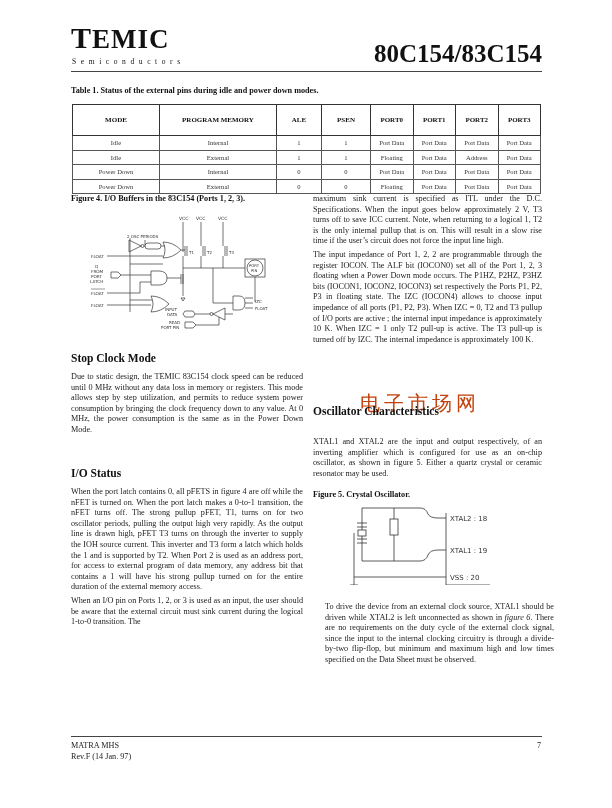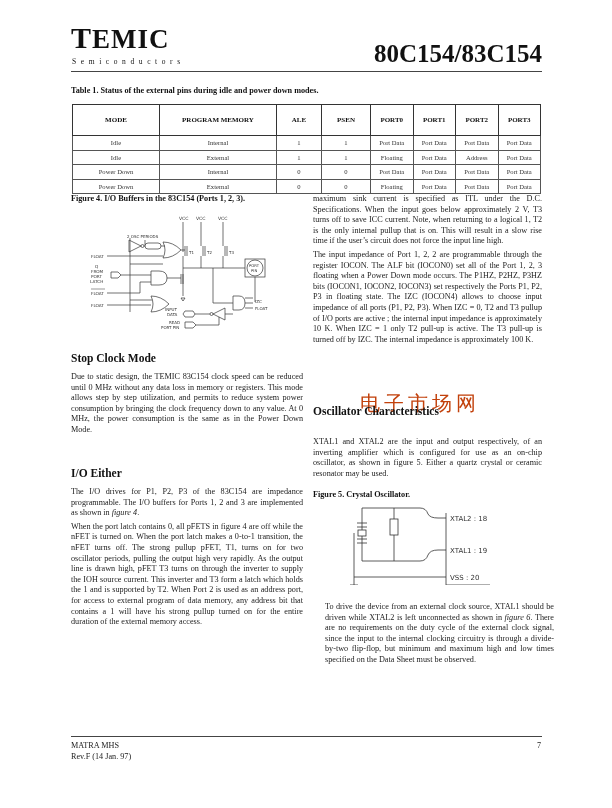--- a/index.html
+++ b/index.html
@@ -185,24 +185,24 @@
   <path d="M100 110 L108 110 L111 113 L108 116 L100 116 Z"></path>
   <line x1="111" y1="113" x2="134" y2="113"></line>
   <line x1="134" y1="113" x2="134" y2="105"></line>
 </svg>
 
 <div class="abs h2 col-left" style="top:352px;">Stop Clock Mode</div>
 <div class="abs para col-left" style="top:372px;">
   <p>Due to static design, the TEMIC 83C154 clock speed can be reduced until 0 MHz without any data loss in memory or registers. This mode allows step by step utilization, and permits to reduce system power consumption by bringing the clock frequency down to any value. At 0 MHz, the power consumption is the same as in the Power Down Mode.</p>
 </div>
 
-<div class="abs h2 col-left" style="top:467px;">I/O Either</div>
+<div class="abs h2 col-left" style="top:467px;">I/O Status</div>
 <div class="abs para col-left" style="top:487px;">
-  <p><span>The I/O drives for P1, P2, P3 of the 83C154 are impedance programmable. The I/O buffers for Ports 1, 2 and 3 are implemented as shown in </span><i>figure 4</i><span>.</span></p>
   <p>When the port latch contains 0, all pFETS in figure 4 are off while the nFET is turned on. When the port latch makes a 0-to-1 transition, the nFET turns off. The strong pullup pFET, T1, turns on for two oscillator periods, pulling the output high very rapidly. As the output line is drawn high, pFET T3 turns on through the inverter to supply the IOH source current. This inverter and T3 form a latch which holds the 1 and is supported by T2. When Port 2 is used as an address port, for access to external program of data memory, any address bit that contains a 1 will have his strong pullup turned on for the entire duration of the external memory access.</p>
+  <p>When an I/O pin on Ports 1, 2, or 3 is used as an input, the user should be aware that the external circuit must sink current during the logical 1-to-0 transition. The</p>
 </div>
 
 <div class="abs para col-right" style="top:194px;">
   <p>maximum sink current is specified as ITL under the D.C. Specifications. When the input goes below approximately 2 V, T3 turns off to save ICC current. Note, when returning to a logical 1, T2 is the only internal pullup that is on. This will result in a slow rise time if the user’s circuit does not force the input line high.</p>
   <p>The input impedance of Port 1, 2, 2 are programmable through the register IOCON. The ALF bit (IOCON0) set all of the Port 1, 2, 3 floating when a Power Down mode occurs. The P1HZ, P2HZ, P3HZ bits (IOCON1, IOCON2, IOCON3) set respectively the Ports P1, P2, P3 in floating state. The IZC (IOCON4) allows to choose input impedance of all ports (P1, P2, P3). When IZC = 0, T2 and T3 pullup of I/O ports are active ; the internal input impedance is approximately 10 K. When IZC = 1 only T2 pull-up is active. The T3 pull-up is turned off by IZC. The internal impedance is approximately 100 K.</p>
 </div>
 
 <div class="abs watermark">电子市场网</div>
 
 <div class="abs h2 col-right" style="top:405px;">Oscillator Characteristics</div>

